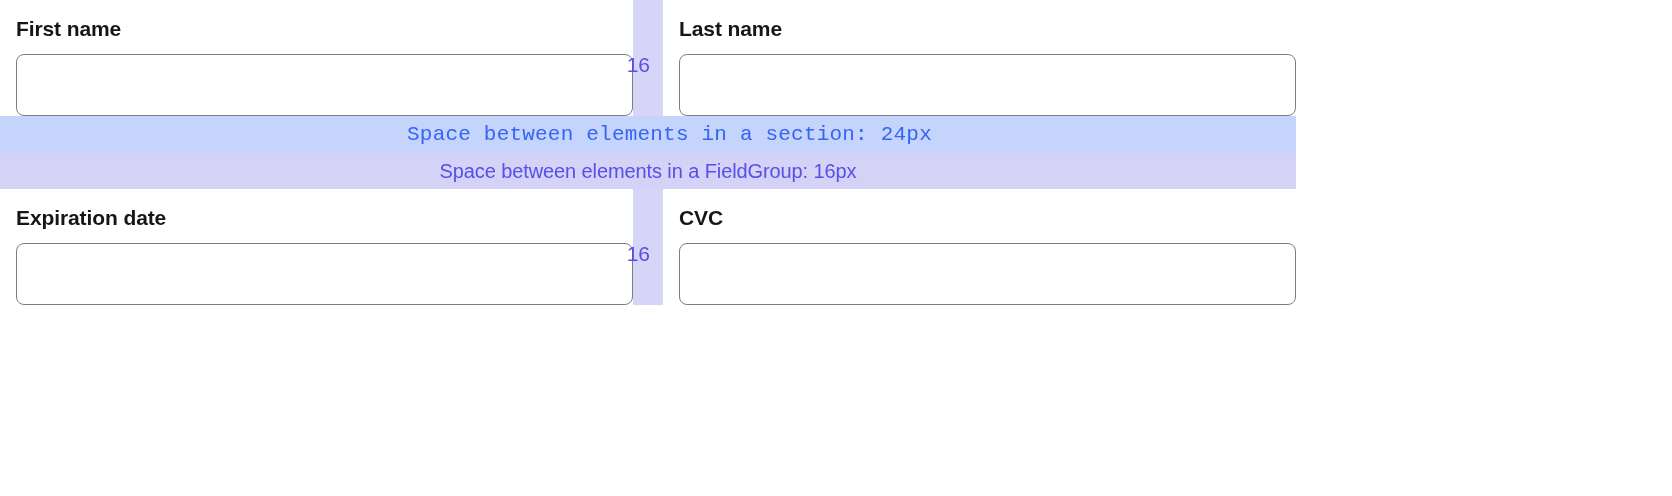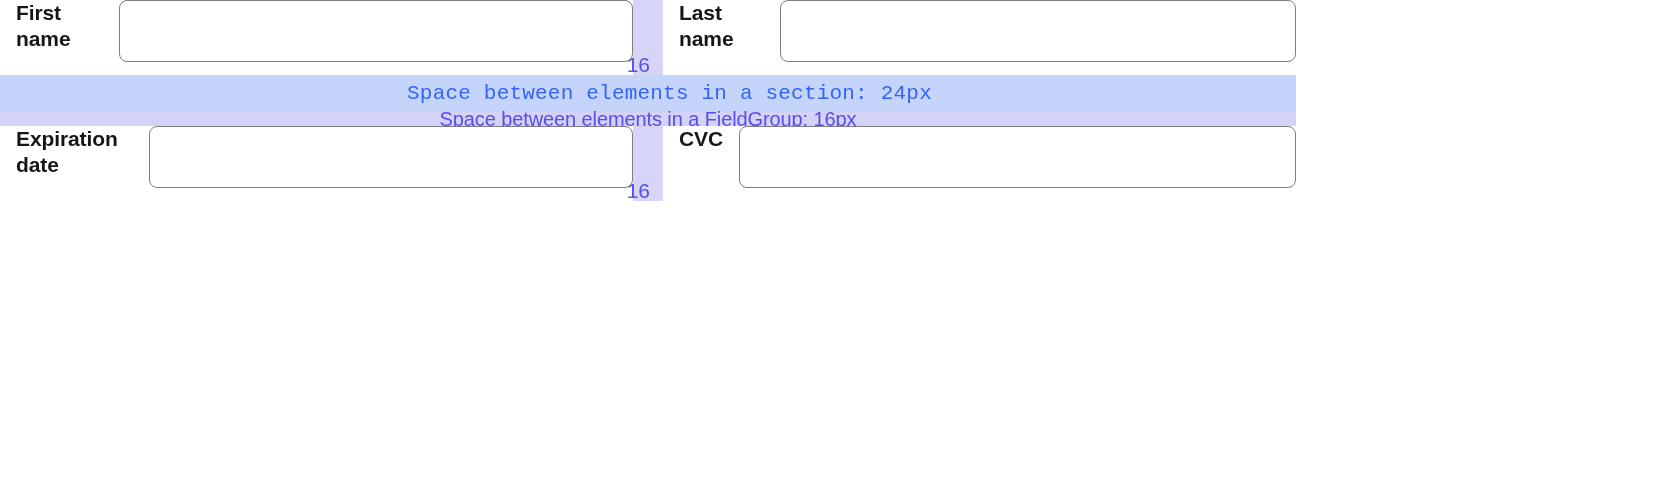--- a/index.html
+++ b/index.html
@@ -24,21 +24,21 @@
     width: 1296px;
   }
   
   .row {
     display: flex;
     align-items: stretch;
     width: 1296px;
   }
   .col {
     display: flex;
-    flex-direction: row;
+    flex-direction: column;
     flex: 1 1 0;
     min-width: 0;
     justify-content: space-between;
   }
   .gap-col {
     flex: 0 0 30px;
     width: 30px;
     position: relative;
     background: #d6d4f7;
     display: flex;
@@ -90,21 +90,21 @@
     background: #c4d4fb;
     height: 37px;
     font-family: "Liberation Mono", monospace;
     font-size: 21px;
     color: #3564f6;
     letter-spacing: 0.2px;
     padding-left: 43px;
   }
   .band-fieldgroup {
     background: #d4d2f6;
-    height: 14px;
+    height: 36px;
     font-family: "Liberation Sans", sans-serif;
     font-size: 20px;
     color: #564fe8;
     letter-spacing: -0.1px;
   }
 
   
   .label-gap { height: 12px; }
   .row-top-pad { height: 16px; }
 </style>

